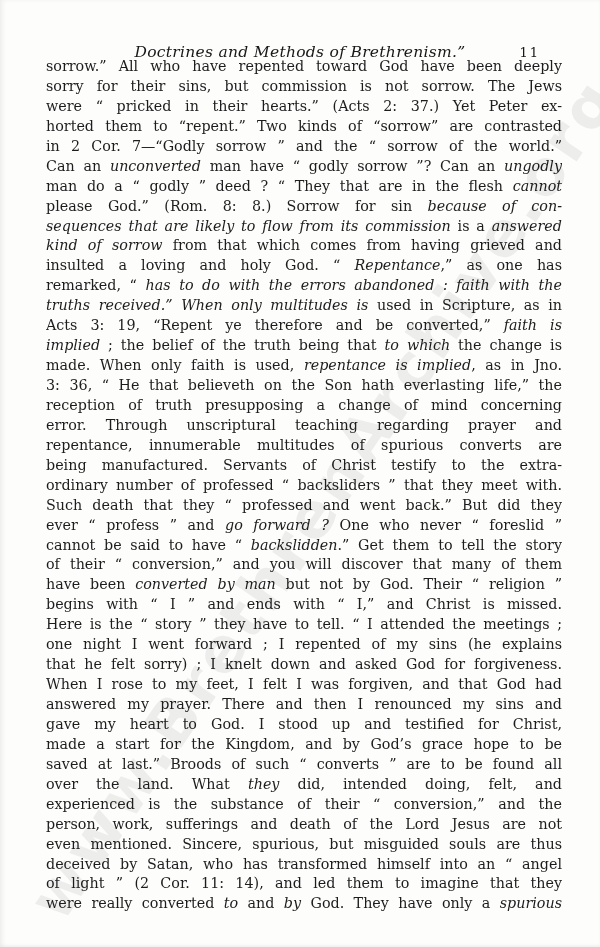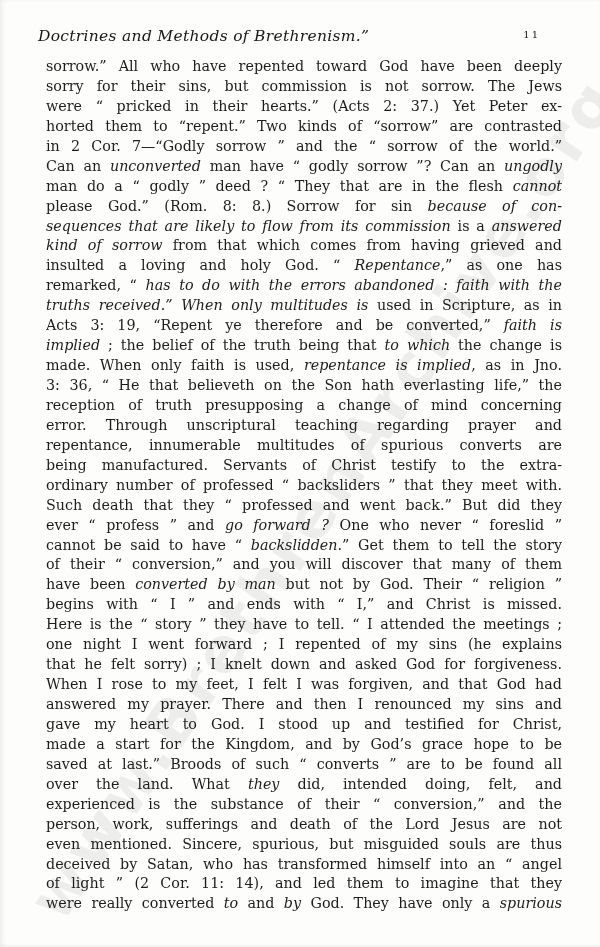--- a/index.html
+++ b/index.html
@@ -25,33 +25,34 @@
     font-size: 62px;
     font-weight: bold;
     letter-spacing: 4px;
     white-space: nowrap;
     color: rgba(130,130,130,0.13);
     user-select: none;
     pointer-events: none;
   }
   .running-header {
     position: absolute;
-    top: 26px; left: 38px; right: 38px;
+    top: 42px; left: 38px; right: 38px;
     height: 22px;
+    text-align: center;
   }
   .running-title {
     font-style: italic;
     font-size: 15.5px;
     letter-spacing: 0.3px;
     color: #181818;
   }
   .page-number {
     position: absolute;
     right: 22px; top: 3px;
-    font-size: 10px;
+    font-size: 13px;
     letter-spacing: 2px;
     color: #181818;
   }
   .text-body {
     position: absolute;
     left: 38px; top: 57px;
     width: 524px;
   }
   .line {
     font-size: 14.3px;

